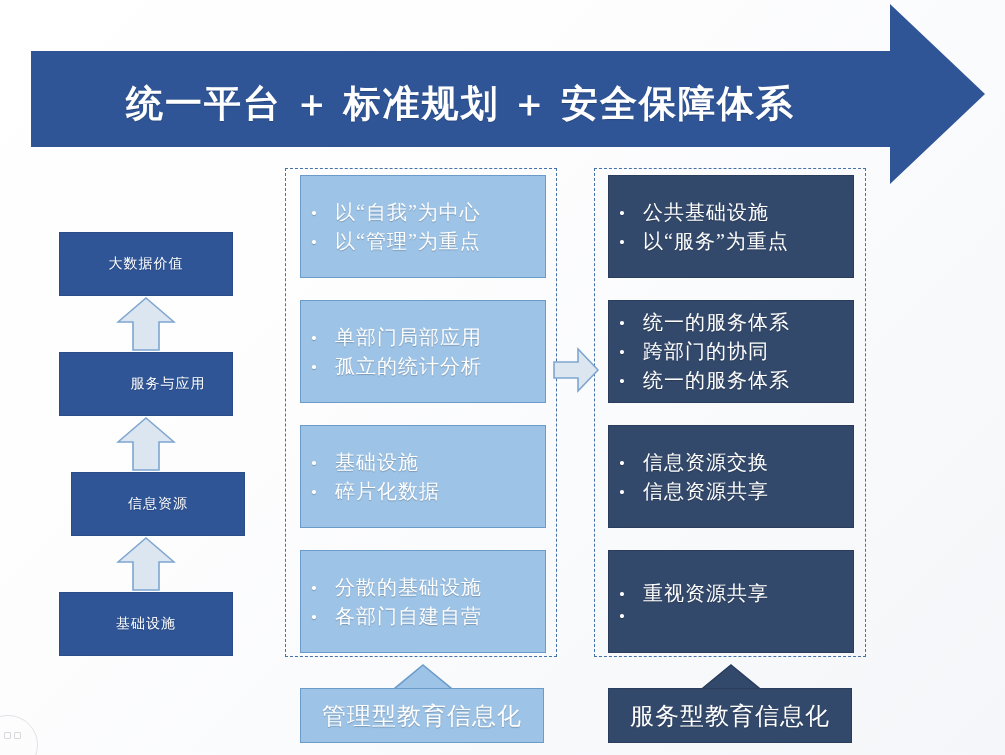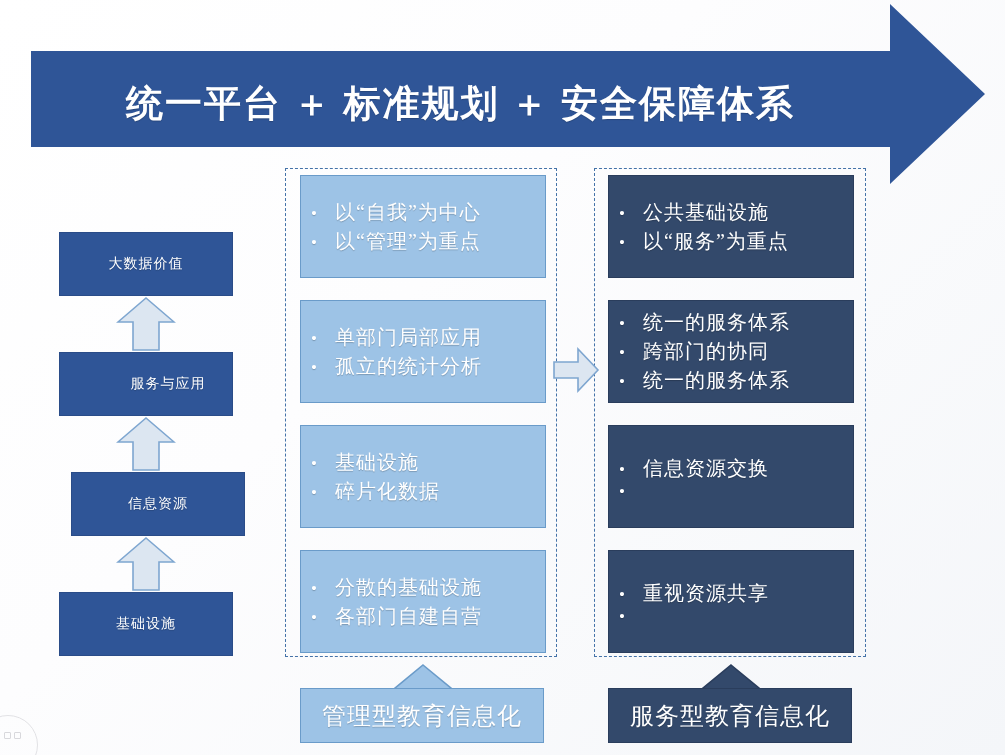--- a/index.html
+++ b/index.html
@@ -327,20 +327,21 @@
       </div>
     </div>
 
     <div class="card card-dark c2">
       <div class="bullet-line">
         <span class="bullet-dot">•</span>
         <span class="bullet-text">信息资源交换</span>
       </div>
       <div class="bullet-line">
         <span class="bullet-dot">•</span>
+        <span class="bullet-text">信息资源共享</span>
       </div>
     </div>
 
     <div class="card card-dark c3">
       <div class="bullet-line">
         <span class="bullet-dot">•</span>
         <span class="bullet-text">重视资源共享</span>
       </div>
       <div class="bullet-line">
         <span class="bullet-dot">•</span>

